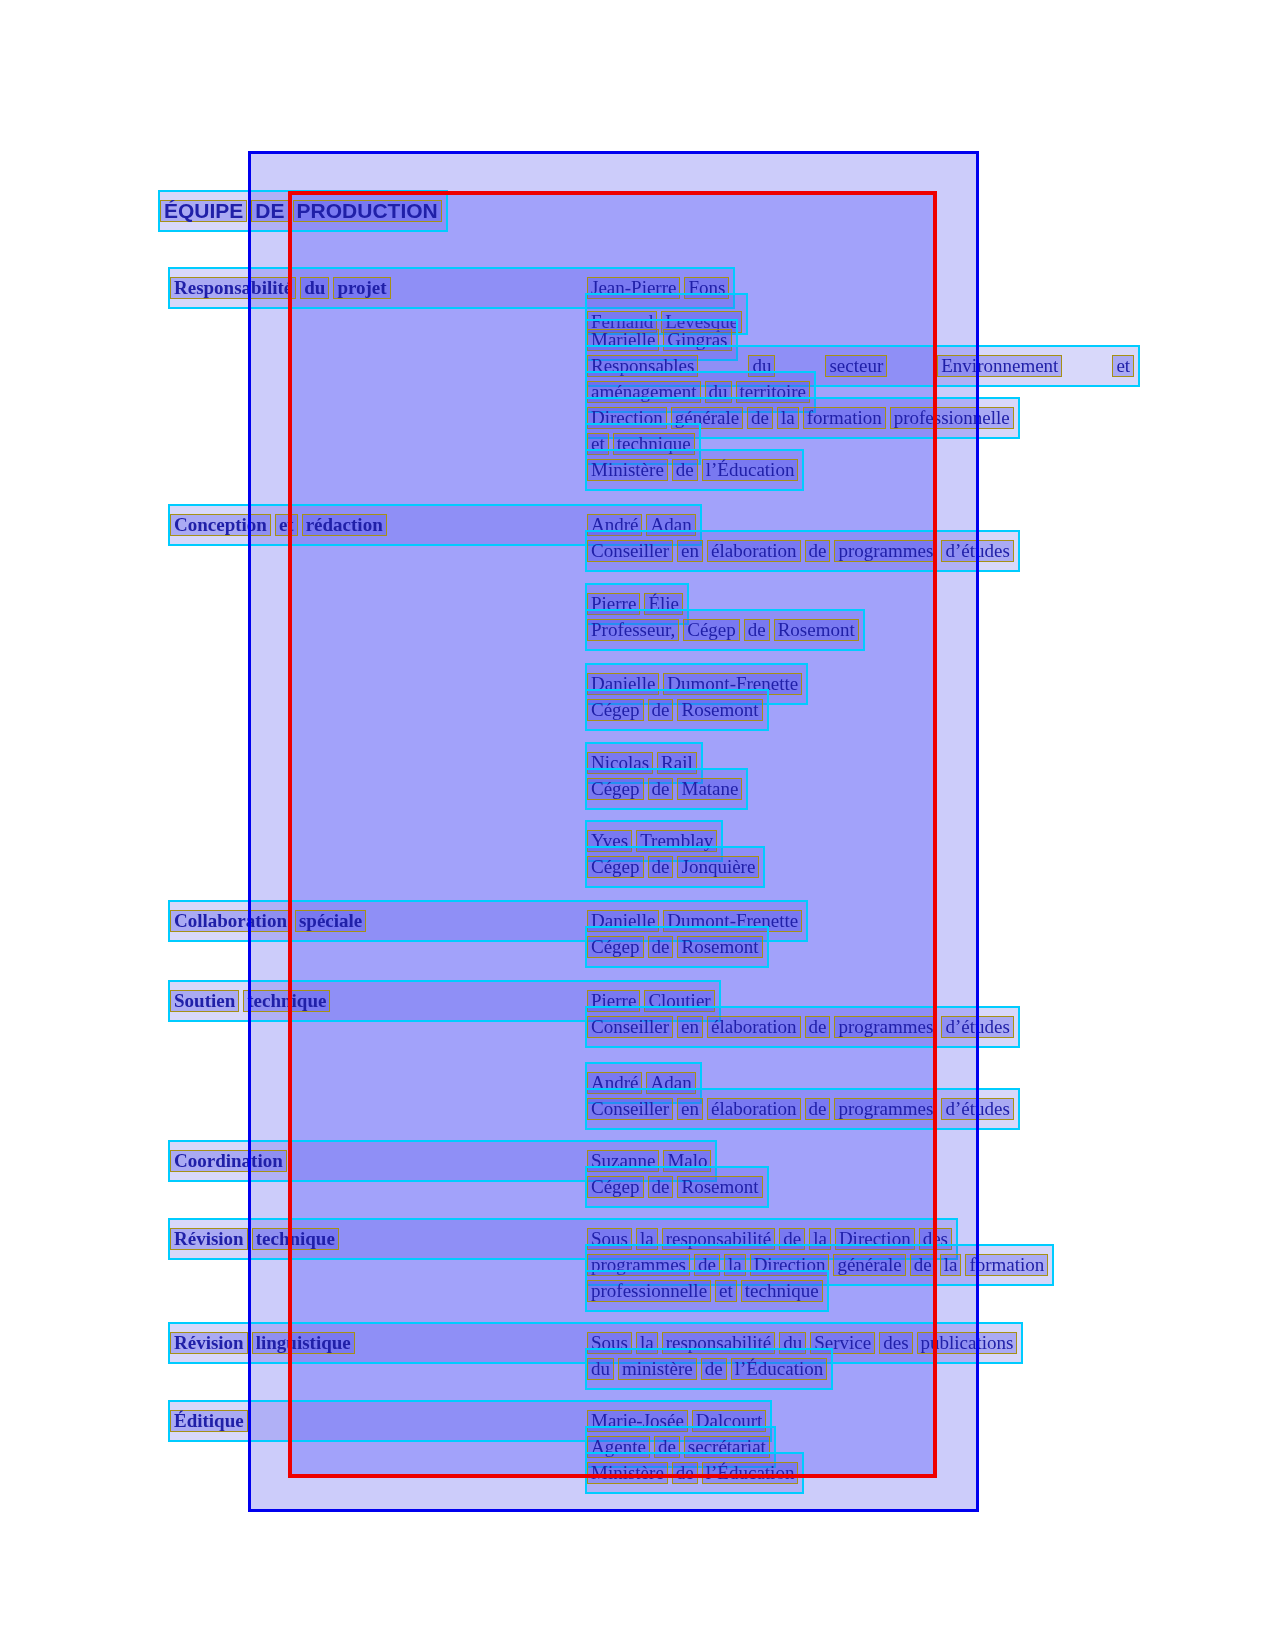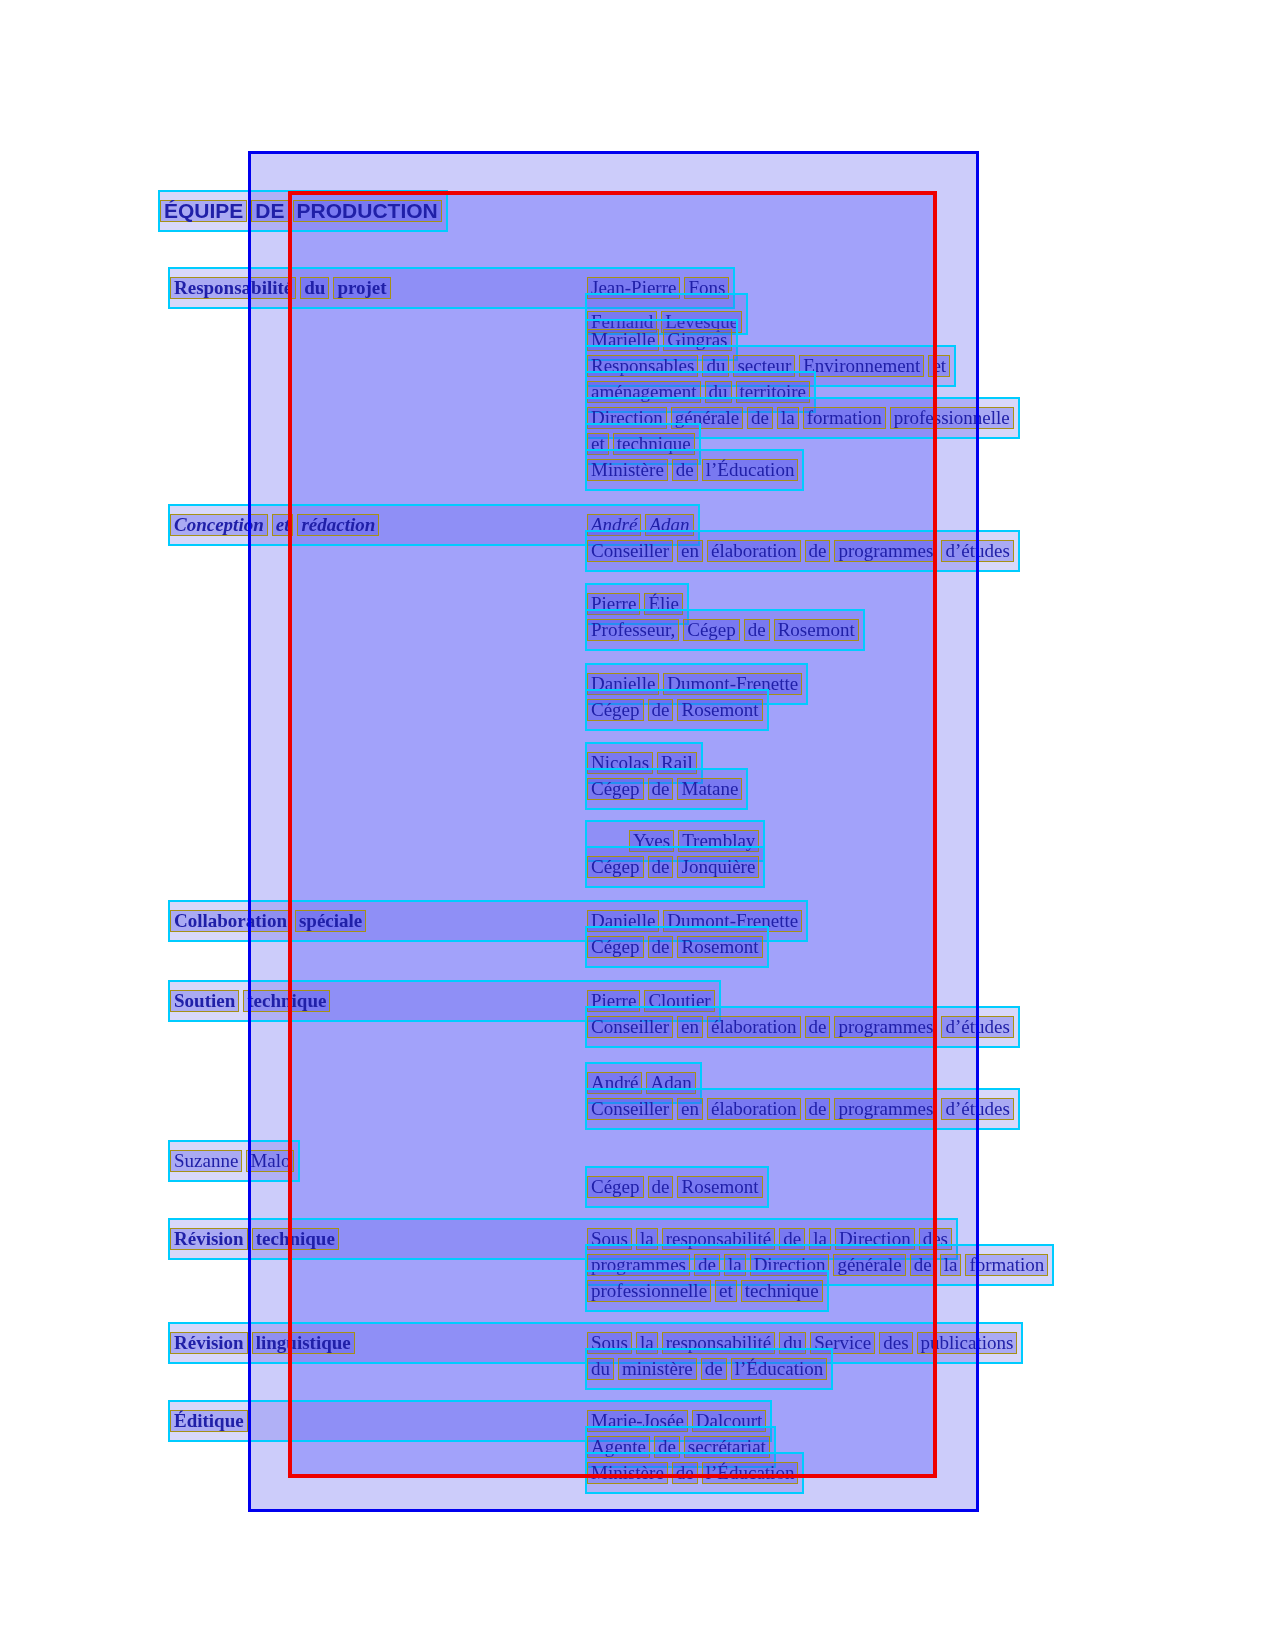--- a/index.html
+++ b/index.html
@@ -56,21 +56,21 @@
         <span class="word">Fons</span>
       </div>
       <div class="ocr-line" style="left: 585px; top: 293px; align-items: flex-end;">
         <span class="word">Fernand</span>
         <span class="word">Levesque</span>
       </div>
       <div class="ocr-line" style="left: 585px; top: 319px;">
         <span class="word">Marielle</span>
         <span class="word">Gingras</span>
       </div>
-      <div class="ocr-line" style="left: 585px; top: 345px;">
+      <div class="ocr-line" style="left: 585px; top: 345px; gap: 46px;">
         <span class="word">Responsables</span>
         <span class="word">du</span>
         <span class="word">secteur</span>
         <span class="word">Environnement</span>
         <span class="word">et</span>
       </div>
       <div class="ocr-line" style="left: 585px; top: 371px;">
         <span class="word">aménagement</span>
         <span class="word">du</span>
         <span class="word">territoire</span>
@@ -85,21 +85,21 @@
       </div>
       <div class="ocr-line" style="left: 585px; top: 423px;">
         <span class="word">et</span>
         <span class="word">technique</span>
       </div>
       <div class="ocr-line" style="left: 585px; top: 449px;">
         <span class="word">Ministère</span>
         <span class="word">de</span>
         <span class="word">l’Éducation</span>
       </div>
-      <div class="ocr-line" style="left: 168px; top: 504px; font-style: italic;">
+      <div class="ocr-line" style="left: 168px; top: 504px;">
         <span class="label-col">
           <span class="word">Conception</span>
           <span class="word">et</span>
           <span class="word">rédaction</span>
         </span>
         <span class="word">André</span>
         <span class="word">Adan</span>
       </div>
       <div class="ocr-line" style="left: 585px; top: 530px;">
         <span class="word">Conseiller</span>
@@ -130,21 +130,21 @@
       </div>
       <div class="ocr-line" style="left: 585px; top: 742px;">
         <span class="word">Nicolas</span>
         <span class="word">Rail</span>
       </div>
       <div class="ocr-line" style="left: 585px; top: 768px;">
         <span class="word">Cégep</span>
         <span class="word">de</span>
         <span class="word">Matane</span>
       </div>
-      <div class="ocr-line" style="left: 585px; top: 820px; padding-left: 42px;">
+      <div class="ocr-line" style="left: 585px; top: 820px;">
         <span class="word">Yves</span>
         <span class="word">Tremblay</span>
       </div>
       <div class="ocr-line" style="left: 585px; top: 846px;">
         <span class="word">Cégep</span>
         <span class="word">de</span>
         <span class="word">Jonquière</span>
       </div>
       <div class="ocr-line" style="left: 168px; top: 900px;">
         <span class="label-col">
@@ -181,20 +181,23 @@
       </div>
       <div class="ocr-line" style="left: 585px; top: 1088px;">
         <span class="word">Conseiller</span>
         <span class="word">en</span>
         <span class="word">élaboration</span>
         <span class="word">de</span>
         <span class="word">programmes</span>
         <span class="word">d’études</span>
       </div>
       <div class="ocr-line" style="left: 168px; top: 1140px;">
+        <span class="label-col">
+          <span class="word">Coordination</span>
+        </span>
         <span class="word">Suzanne</span>
         <span class="word">Malo</span>
       </div>
       <div class="ocr-line" style="left: 585px; top: 1166px;">
         <span class="word">Cégep</span>
         <span class="word">de</span>
         <span class="word">Rosemont</span>
       </div>
       <div class="ocr-line" style="left: 168px; top: 1218px;">
         <span class="label-col">

